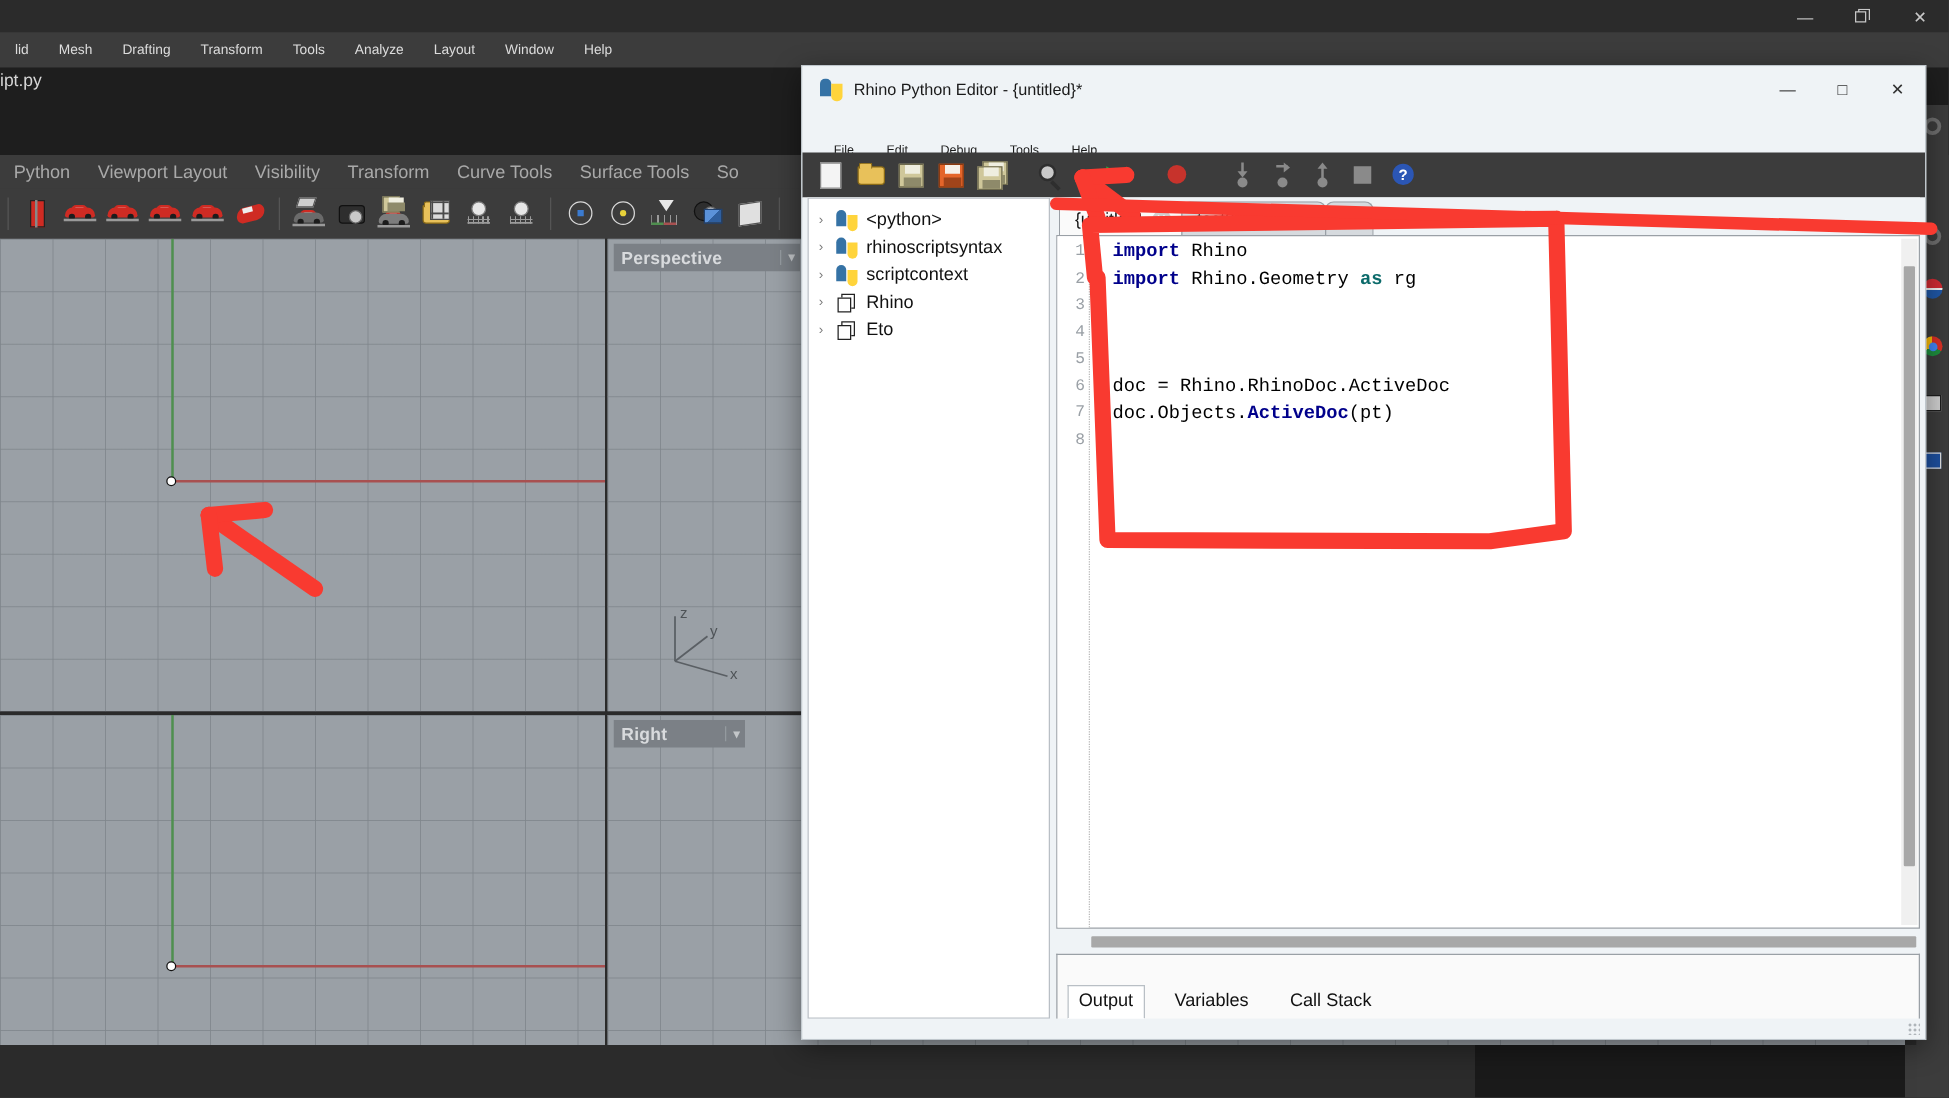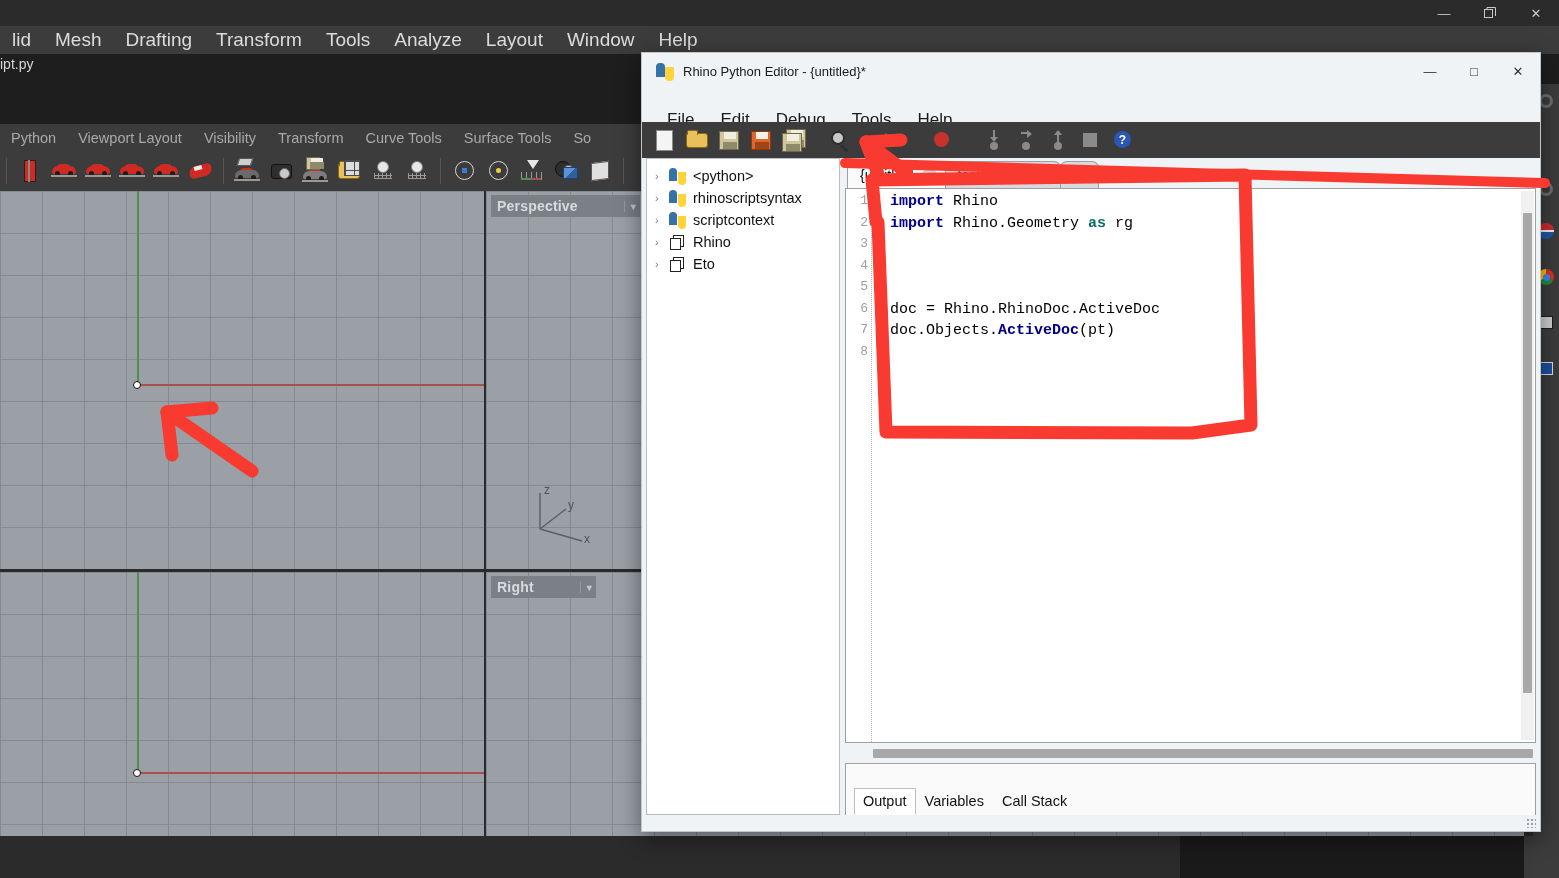--- a/index.html
+++ b/index.html
@@ -20,21 +20,21 @@
   .win-btn {
     width:46px; height:26px; display:flex; align-items:center; justify-content:center;
     color:#c8c8c8; font-size:13px; line-height:1;
   }
 
   .rhino-menubar {
     position:absolute; left:0; top:26px; width:1559px; height:28px;
     background:#3c3c3c; display:flex; align-items:center; padding-left:0px;
   }
   .rhino-menubar .mi {
-    color:#dcdcdc; font-size:19px; padding:4px 12px; white-space:nowrap;
+    color:#dcdcdc; font-size:11px; padding:4px 12px; white-space:nowrap;
   }
   .rhino-cmdline {
     position:absolute; left:0; top:54px; width:1559px; height:30px;
     background:#1e1e1e; color:#d6d6d6; font-size:14px;
     display:flex; align-items:flex-start; padding-left:0px;
   }
   .rhino-cmdline span { line-height:20px; }
 
   .rhino-blank {
     position:absolute; left:0; top:84px; width:1559px; height:40px;
@@ -155,21 +155,21 @@
   .pyw-title { height:37px; display:flex; align-items:center; background:#eff3f6; flex:none;}
   .pyw-title .pyicon { width:18px; height:18px; margin:0 9px 0 14px; position:relative; flex:none;}
   .pyicon .up,.pyicon .dn { position:absolute; width:9px; height:14px; }
   .pyicon .up { left:0; top:0; background:#3572A5; border-radius:4px 4px 0 0;}
   .pyicon .dn { right:0; bottom:0; background:#FFD43B; border-radius:0 0 4px 4px;}
   .pyw-title .ttl { font-size:13px; color:#1a1a1a; }
   .pyw-title .wbtns { margin-left:auto; display:flex; height:37px;}
   .pyw-title .wb { width:44px; height:37px; display:flex; align-items:center; justify-content:center; color:#333; font-size:13px;}
 
   .pyw-menu { height:32px; display:flex; align-items:center; padding-left:12px; background:#eff3f6; flex:none;}
-  .pyw-menu .mi { font-size:17px; color:#1a1a1a; padding:4px 13px;margin-top:28px; }
+  .pyw-menu .mi { font-size:10px; color:#1a1a1a; padding:4px 13px;margin-top:28px; }
 
   .pyw-tools { height:36px; background:#3c3c3c; display:flex; align-items:center; padding-left:8px; flex:none;}
   .tti { width:32px; height:30px; position:relative; flex:none;}
   .play-tri { position:absolute; left:11px; top:8px; width:0; height:0;
      border-top:7px solid transparent; border-bottom:7px solid transparent; border-left:12px solid #2fa43a;}
   .rec-dot { position:absolute; left:8px; top:7px; width:15px; height:15px; border-radius:50%; background:#c7332c;}
   .step { position:absolute; left:9px; top:5px; width:14px; height:20px;}
   .step .ball{position:absolute;left:3px;bottom:0;width:8px;height:8px;border-radius:50%;background:#8a8a8a;}
   .step .arr{position:absolute;left:6px;top:0;width:2px;height:9px;background:#8a8a8a;}
   .step .hd{position:absolute;left:3px;top:7px;width:0;height:0;border-left:4px solid transparent;border-right:4px solid transparent;border-top:5px solid #8a8a8a;}
@@ -217,21 +217,21 @@
   .fn { color:#00008B; font-weight:bold; }
   .num { color:#2b6bbf; }
 
   .vscroll { position:absolute; right:1px; top:2px; bottom:2px; width:13px; background:#f0f0f0;}
   .vthumb { position:absolute; left:2px; top:22px; width:9px; height:480px; background:#a8a8a8; border-radius:1px;}
   .hscroll { height:14px; background:#eff3f6; display:flex; align-items:center; flex:none; margin:3px 0;}
   .hthumb { height:9px; width:660px; margin-left:28px; background:#a8a8a8; border-radius:1px;}
 
   .out-pane { height:52px; border:1px solid #9aa0a6; border-bottom:none; background:#fafafa; flex:none;
      display:flex; align-items:flex-end; margin:0 0 0 0;}
-  .otabs { display:flex; padding-left:8px;}
+  .otabs { display:flex; padding-left:8px;gap:15px;}
   .otab { font-size:14.5px; color:#111; padding:4px 8px 5px 8px; border:1px solid transparent;}
   .otab.active { background:#fff; border-color:#b9bfc5; border-bottom:1px solid #fff;}
   .pyw-foot { height:16px; background:#eff3f6; flex:none; position:relative;}
   .grip { position:absolute; right:4px; bottom:3px; width:10px; height:10px;
      background-image:radial-gradient(#9aa0a6 1px, transparent 1px);
      background-size:4px 4px;}
 
   
   .annot { position:absolute; inset:0; pointer-events:none; }
 </style>

